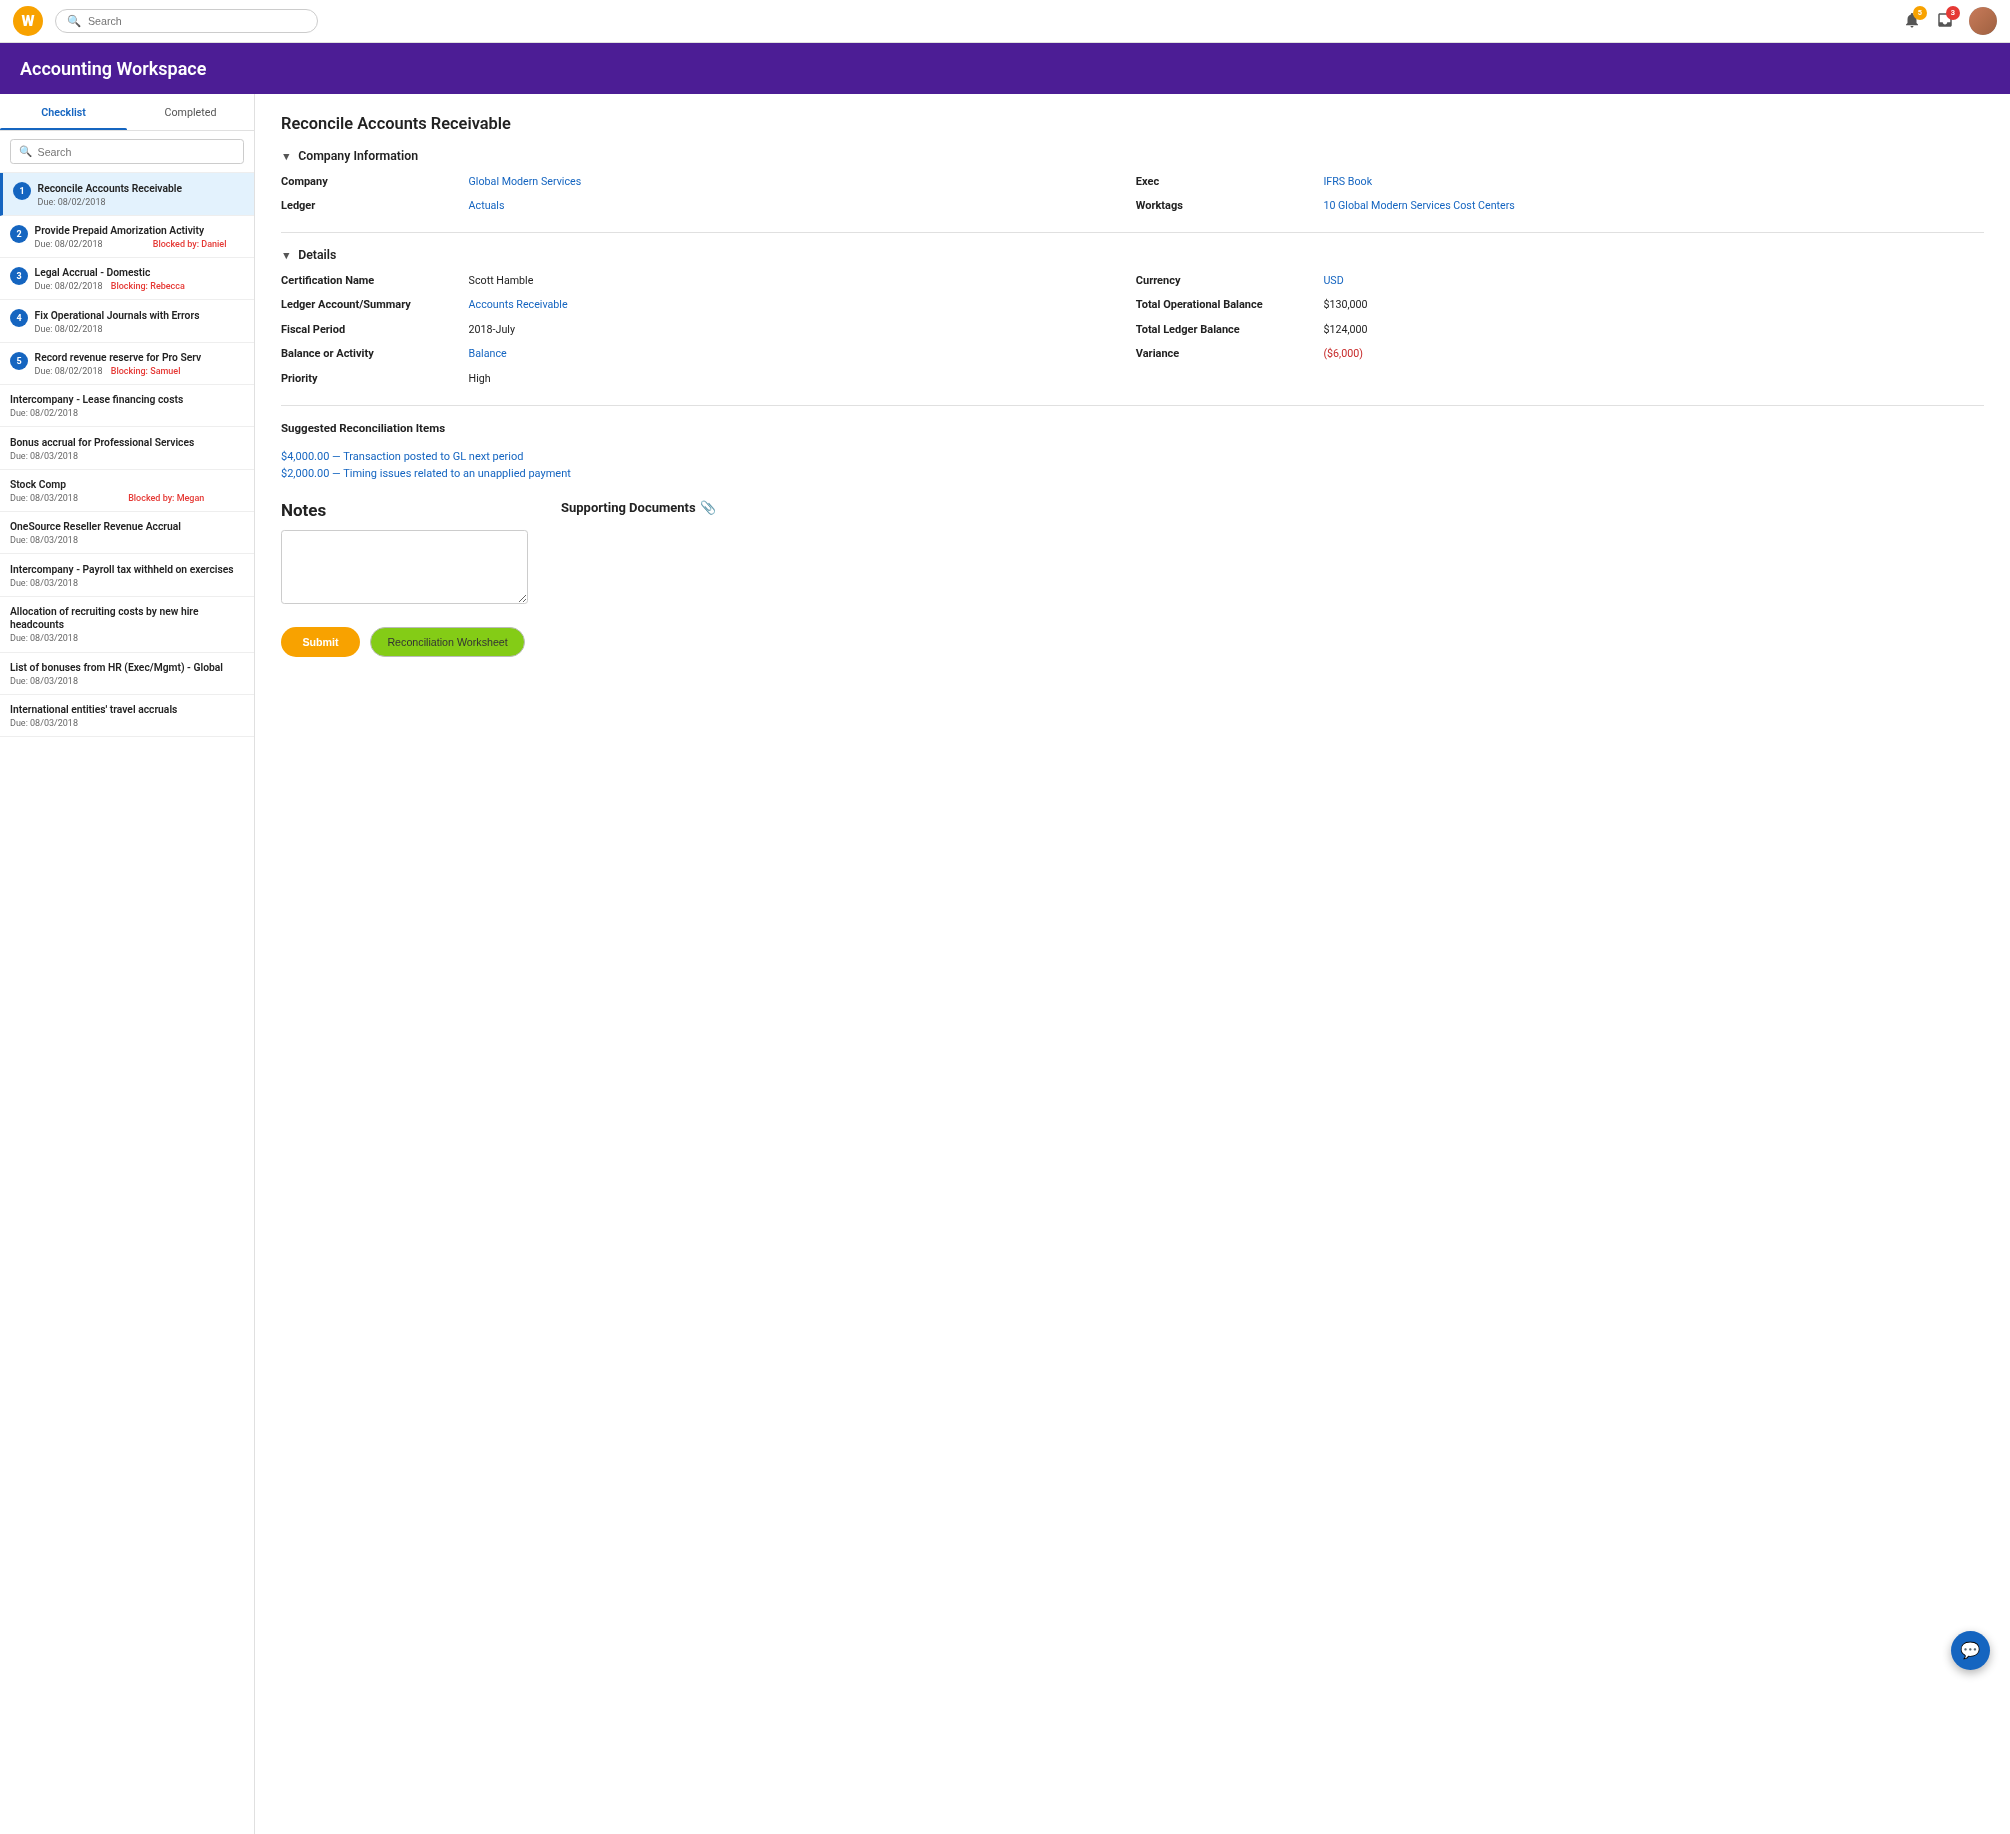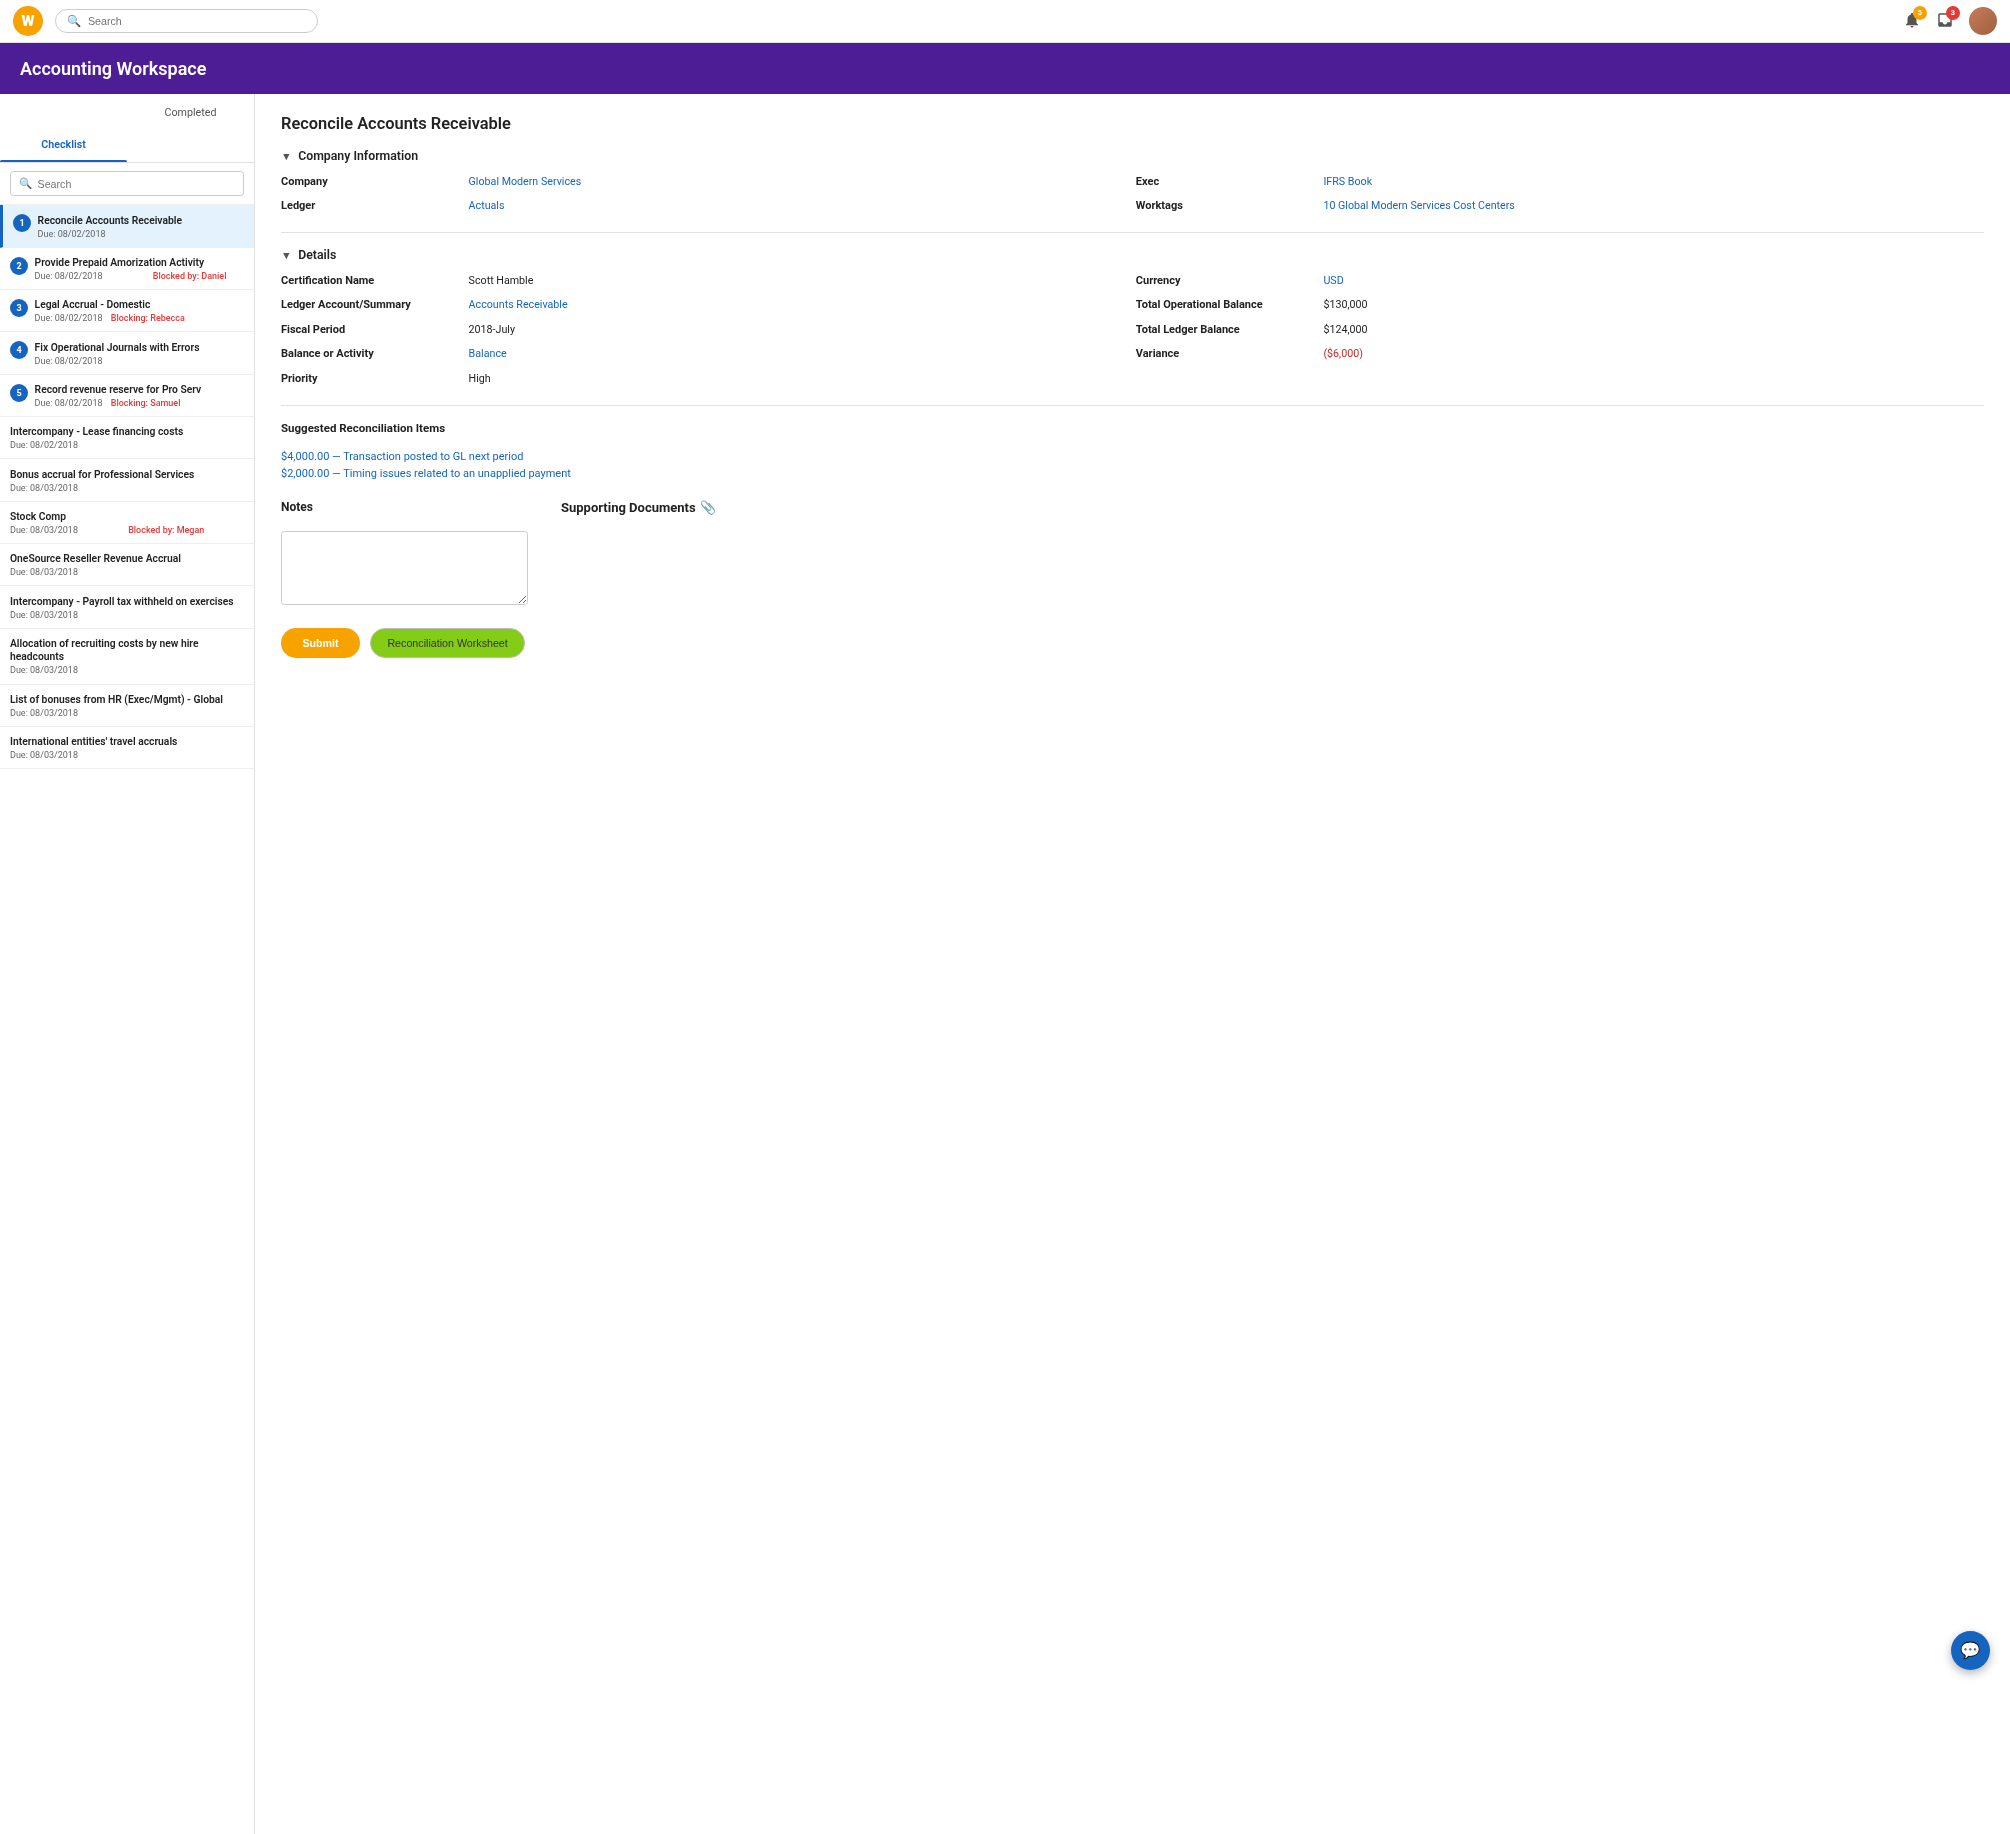--- a/index.html
+++ b/index.html
@@ -59,21 +59,21 @@
       border-right: 0.8px solid #e0e0e0; display: flex; flex-direction: column;
       overflow: hidden;
     }
     .tabs {
       display: flex; border-bottom: 0.8px solid #e0e0e0;
     }
     .tab {
       flex: 1; text-align: center; padding: 11.5px 0; cursor: pointer;
       font-size: 10.7px; color: #555; position: relative;
     }
-    .tab.active { color: #1565c0; font-weight: 600; margin-top: 32px; }
+    .tab.active { color: #1565c0; font-weight: 600; }
     .tab.active::after {
       content: ''; position: absolute; bottom: 0; left: 0; right: 0;
       height: 2.5px; background: #1565c0; border-radius: 1.6px 1.6px 0 0;
     }
     .sidebar-search {
       padding: 8.2px 10px; border-bottom: 0.8px solid #eee;
     }
     .sidebar-search-input {
       display: flex; align-items: center; border: 0.8px solid #ccc;
       border-radius: 3.3px; padding: 5px 8.2px; background: #fff;
@@ -129,21 +129,21 @@
     .divider { border: none; border-top: 0.8px solid #e0e0e0; margin: 8.2px 0 15px; }
 
     
     .suggested-section { margin-bottom: 20px; }
     .suggested-section h3 { font-size: 11.5px; font-weight: 700; color: #222; margin-bottom: 15px; }
     .suggested-item { color: #1565c0; font-size: 11px; cursor: pointer; margin-bottom: 4.1px; }
 
     
     .notes-supporting { display: flex; gap: 33px; margin-bottom: 20px; }
     .notes-section { flex: 0 0 247px; }
-    .notes-section h3 { font-size: 12px; font-weight: 700; color: #222; margin-bottom: 17px; }
+    .notes-section h3 { font-size: 17px; font-weight: 700; color: #222; margin-bottom: 10px; }
     .notes-textarea {
       width: 100%; height: 74px; border: 0.8px solid #ccc;
       border-radius: 3.3px; padding: 6.6px; font-size: 10.7px;
       resize: vertical; outline: none; font-family: inherit;
     }
     .supporting-section h3 {
       font-size: 13px; font-weight: 700; color: #222; margin-bottom: 6.6px;
       display: flex; align-items: center; gap: 5px;
     }
 

